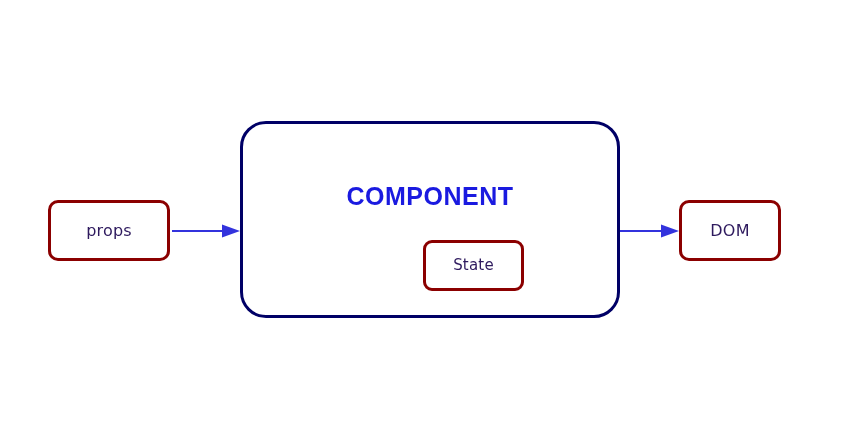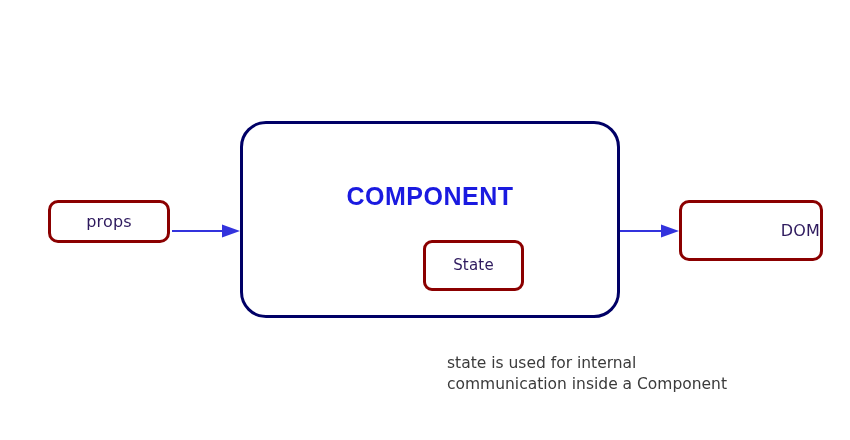--- a/index.html
+++ b/index.html
@@ -45,31 +45,30 @@
     font-size: 16px;
     line-height: 1;
     letter-spacing: 0.2px;
   }
 
   
   #props-node {
     left: 48px;
     top: 200px;
     width: 122px;
-    height: 43px;
+    height: 61px;
     text-align: right;
   }
 
   
   #dom-node {
     left: 679px;
     top: 200px;
-    width: 144px;
+    width: 102px;
     height: 61px;
-    justify-content: flex-end;
   }
 
   
   #state-node {
     left: 379px;
     top: 240px;
     width: 101px;
     height: 51px;
     border-width: 3px;
     border-radius: 9px;
@@ -160,16 +159,14 @@
 
   <svg class="arrow-svg" id="arrow-component-to-dom" viewBox="0 0 59 20">
     <line x1="0" y1="10" x2="45" y2="10" stroke="#3333dd" stroke-width="2"></line>
     <polygon points="41,3.5 59,10 41,16.5" fill="#3333dd"></polygon>
   </svg>
 
   <div class="node node-red" id="dom-node">
     <span class="node-label">DOM</span>
   </div>
 
-  <div id="caption">state is used for internal
-communication inside a Component</div>
 
 </div>
 
 </body></html>

